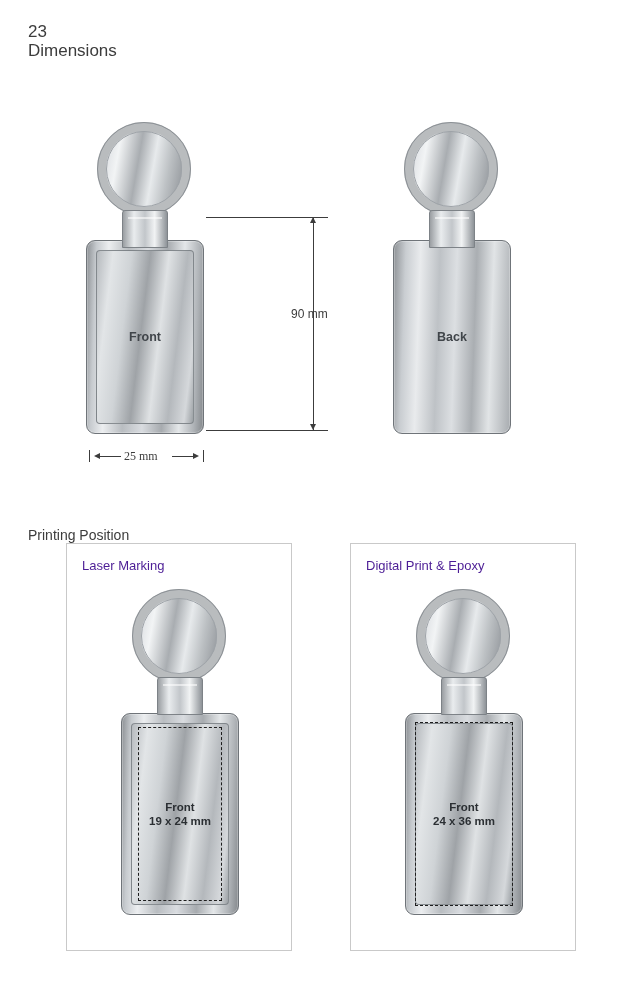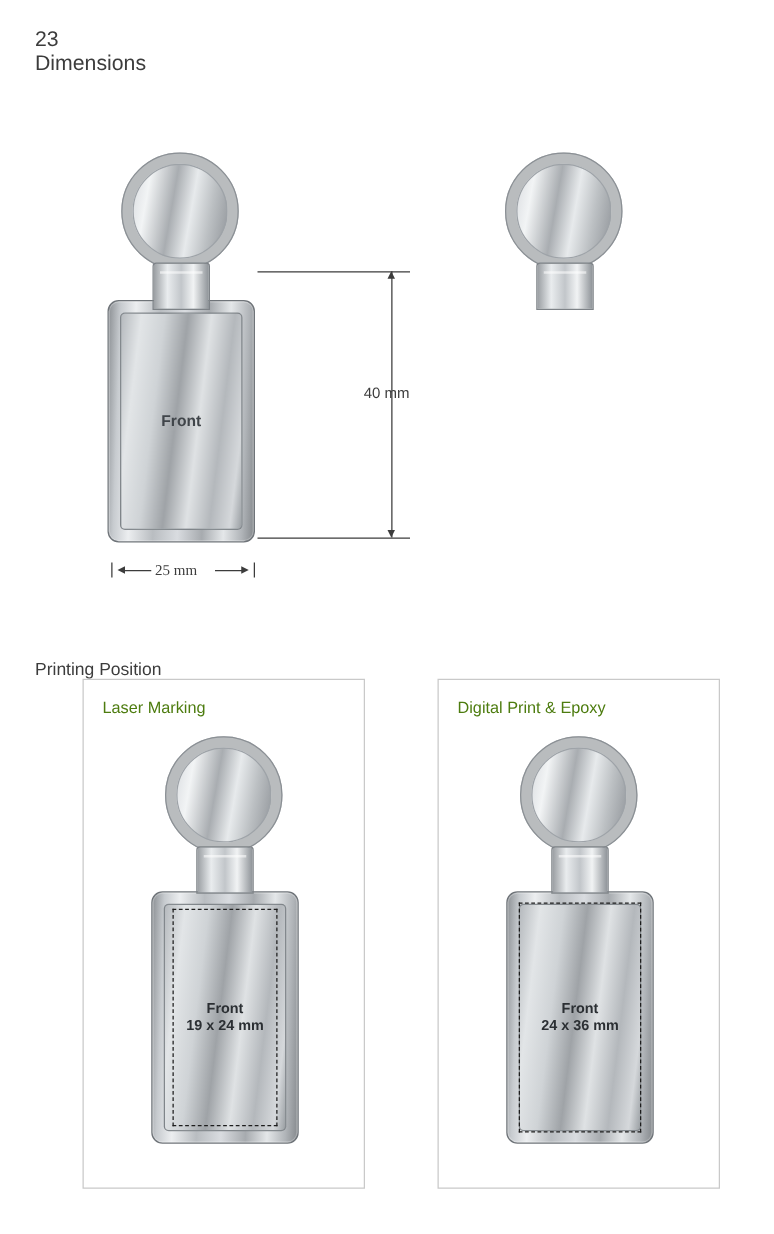--- a/index.html
+++ b/index.html
@@ -196,21 +196,21 @@
     border: 1px solid #c9c9c9;
     background: #fff;
   }
   .pp-box.left { left: 66px; }
   .pp-box.right { left: 350px; }
   .pp-box-title {
     position: absolute;
     left: 15px;
     top: 14px;
     font-size: 13px;
-    color: #4d7c0f;
+    color: #4c1d95;
   }
   .pp-keychain {
     position: absolute;
     left: 50%;
     top: 45px;
     margin-left: -70px;
     width: 140px;
     height: 340px;
   }
   .print-area {
@@ -244,28 +244,33 @@
     <div class="body-plate">
       <div class="plate-inner">
         <span class="face-label">Front</span>
       </div>
     </div>
   </div>
 
   <div class="keychain" style="left:381px; top:22px;">
     <div class="ring"></div>
     <div class="neck"></div>
+    <div class="body-plate back">
+      <div class="plate-inner plain">
+        <span class="face-label">Back</span>
+      </div>
+    </div>
   </div>
 
   <div class="dim-h-line" style="left:206px; top:117px; width:122px;"></div>
   <div class="dim-h-line" style="left:206px; top:330px; width:122px;"></div>
   <div class="dim-v-line" style="left:313px; top:117px; height:213px;"></div>
   <div class="arrow-up" style="left:310px; top:117px;"></div>
   <div class="arrow-down" style="left:310px; top:324px;"></div>
-  <div class="dim-text" style="left:291px; top:207px;">40 mm</div>
+  <div class="dim-text" style="left:291px; top:207px;">90 mm</div>
 
   <div class="tick" style="left:89px; top:350px;"></div>
   <div class="tick" style="left:203px; top:350px;"></div>
   <div class="dim-h-line" style="left:99px; top:356px; width:22px;"></div>
   <div class="dim-h-line" style="left:172px; top:356px; width:22px;"></div>
   <div class="arrow-left" style="left:94px; top:353px;"></div>
   <div class="arrow-right" style="left:193px; top:353px;"></div>
   <div class="dim-text" style="left:124px; top:349px;font-family:Liberation Serif, serif;">25 mm</div>
 </div>
 

